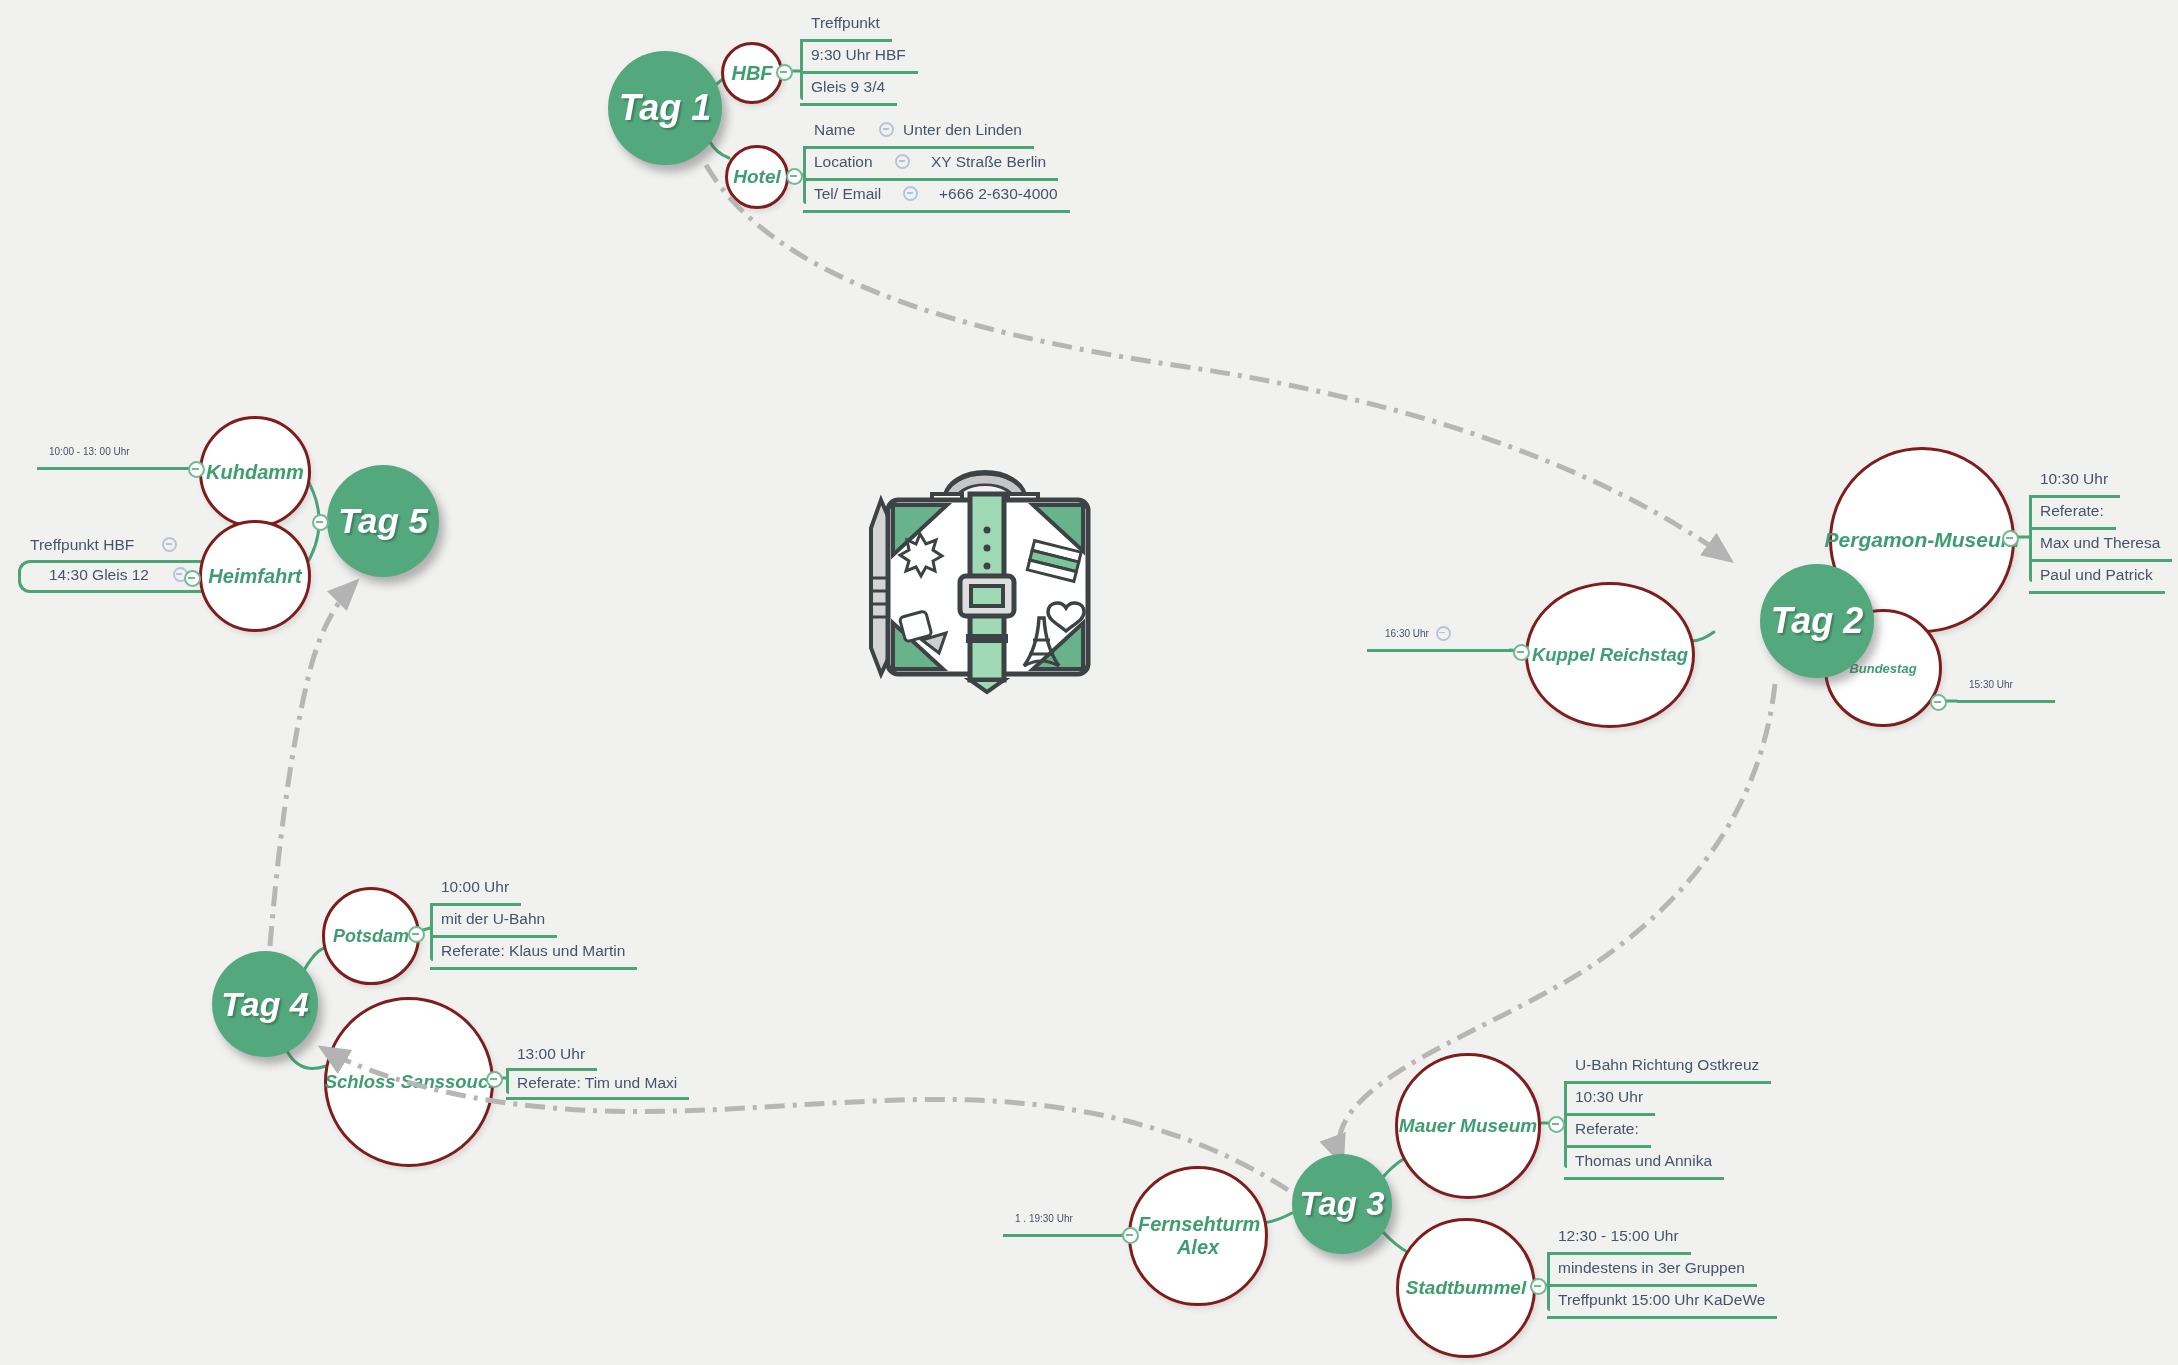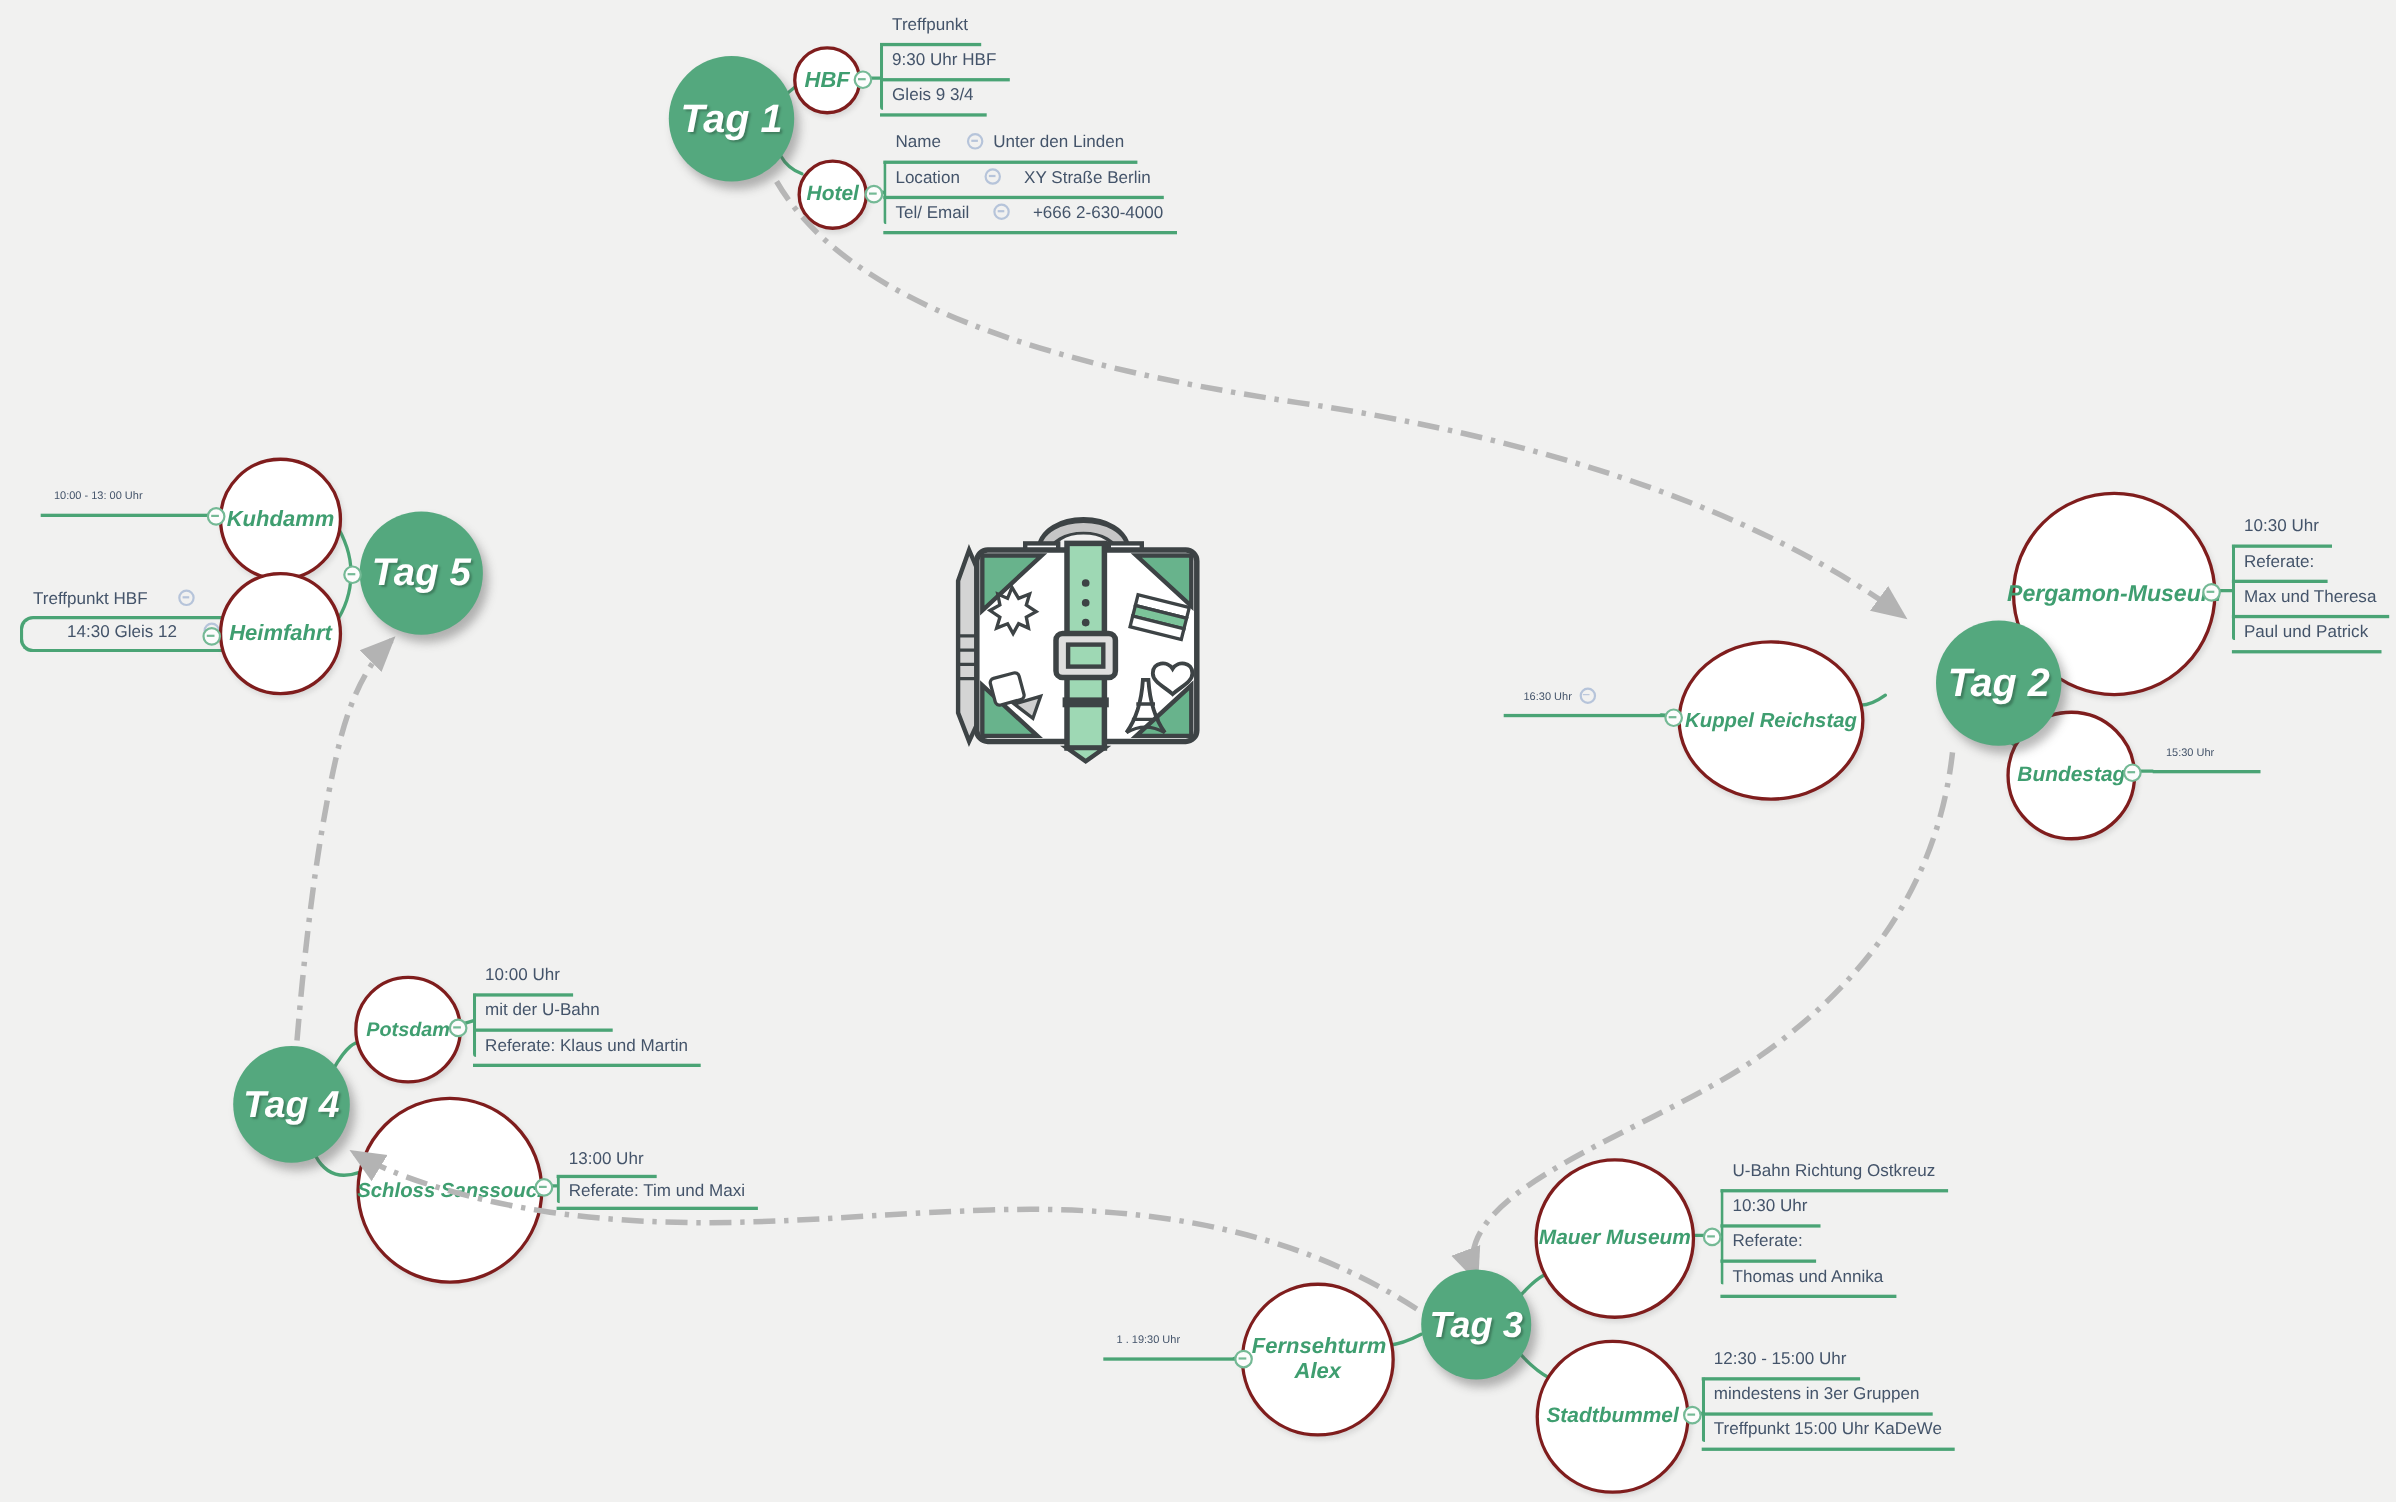--- a/index.html
+++ b/index.html
@@ -49,21 +49,21 @@
   }
   .mini::after{content:"";position:absolute;left:1.5px;top:4px;width:6px;height:1.6px;background:#b6c4da;}
   .lbl{display:inline-block;}
   .title{
     position:absolute;left:672px;top:700px;width:520px;text-align:center;z-index:2;
     color:#15696a;font-weight:bold;font-size:47px;line-height:1.35;letter-spacing:1px;
   }
   .hm-box{
     position:absolute;left:18px;top:560px;width:172px;height:27px;line-height:24px;
     border:3px solid #4aa475;border-right:none;border-radius:12px 0 0 12px;
-    color:#44546a;font-size:15.5px;white-space:nowrap;padding-left:40px;z-index:2;cursor:pointer;
+    color:#44546a;font-size:15.5px;white-space:nowrap;padding-left:28px;z-index:2;cursor:pointer;
   }
 </style>
 </head>
 <body>
 
 <svg class="layer under" viewBox="0 0 2178 1365">
   <g fill="none" stroke="#4aa475" stroke-width="3" stroke-linecap="round">
     <path d="M 712 88 Q 724 78 728 75"></path>
     <path d="M 710 142 Q 716 153 729 158"></path>
     <path d="M 777 71 L 800 71"></path>
@@ -163,21 +163,21 @@
   </div>
 <div class="circle-topic nowrap" style="left:725px;top:145px;width:58px;height:58px;font-size:19px;">
     <span>Hotel</span>
   </div>
 <div class="circle-topic nowrap" style="left:1829px;top:447px;width:180px;height:180px;font-size:21px;">
     <span>Pergamon-Museum</span>
   </div>
 <div class="circle-topic nowrap" style="left:1525px;top:582px;width:164px;height:140px;font-size:18.5px;">
     <span>Kuppel Reichstag</span>
   </div>
-<div class="circle-topic nowrap" style="left:1824px;top:646px;width:112px;height:112px;font-size:19px;">
+<div class="circle-topic nowrap" style="left:1824px;top:609px;width:112px;height:112px;font-size:13px;">
     <span>Bundestag</span>
   </div>
 <div class="circle-topic nowrap" style="left:1395px;top:1053px;width:140px;height:140px;font-size:19px;">
     <span>Mauer Museum</span>
   </div>
 <div class="circle-topic" style="left:1128px;top:1166px;width:134px;height:134px;font-size:20px;">
     <span style="width:120px;">Fernsehturm Alex</span>
   </div>
 <div class="circle-topic nowrap" style="left:1396px;top:1218px;width:134px;height:134px;font-size:19px;">
     <span>Stadtbummel</span>

